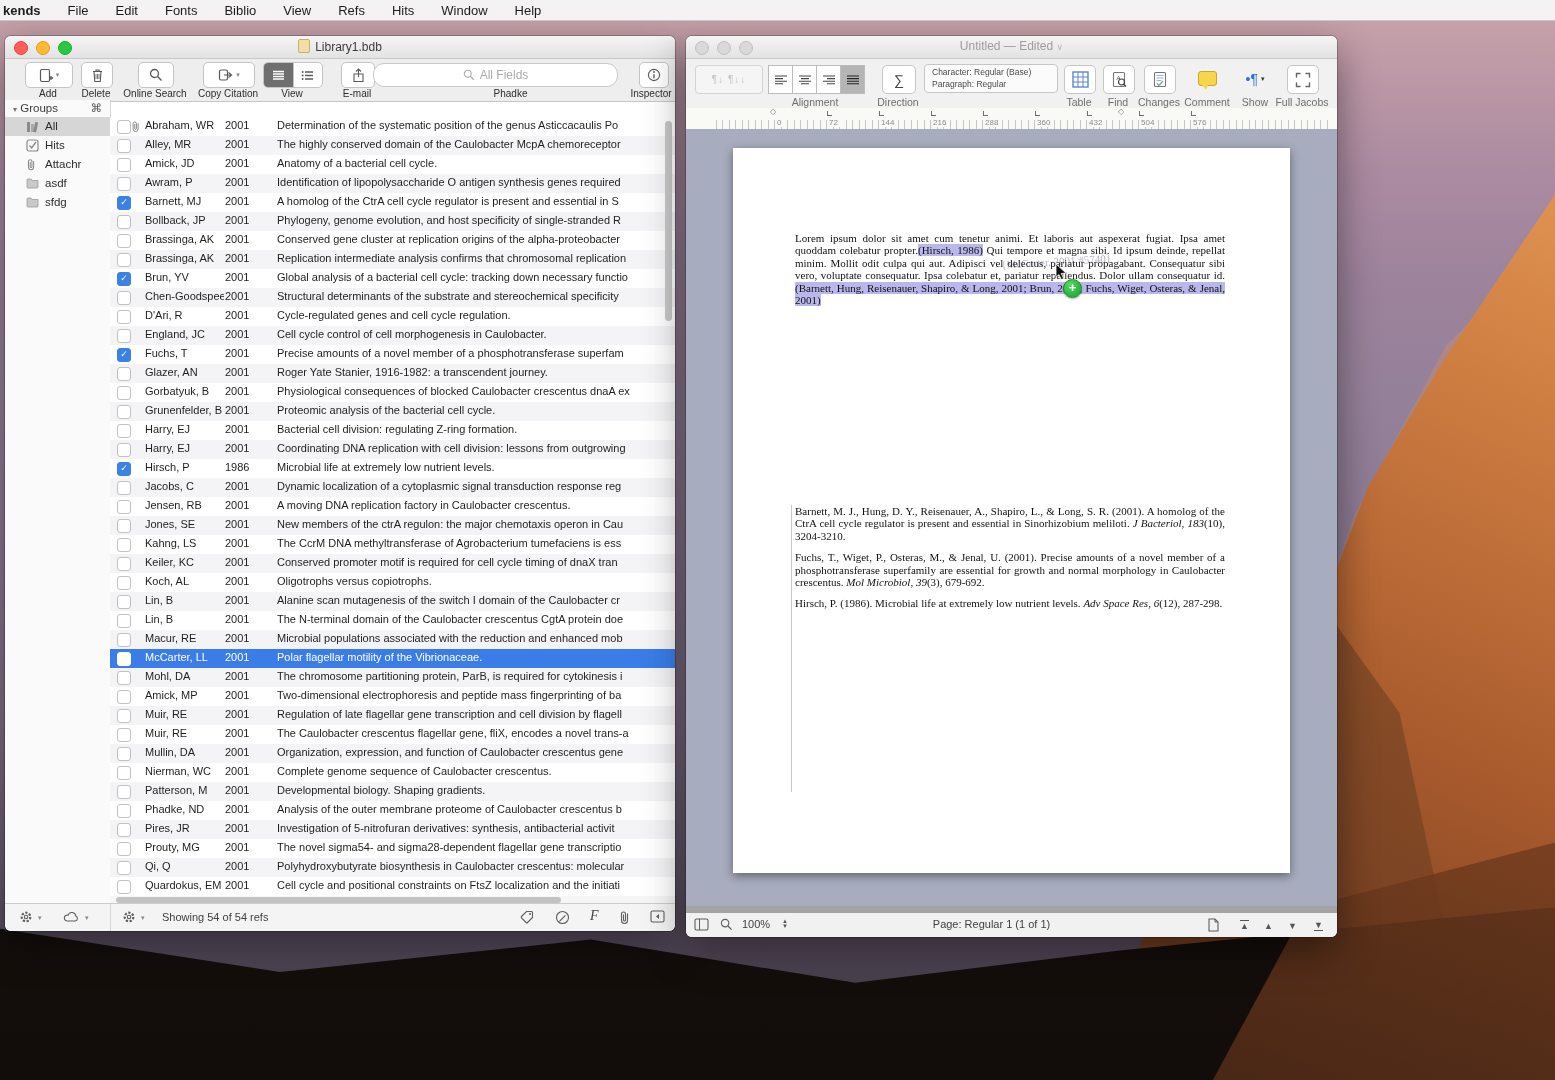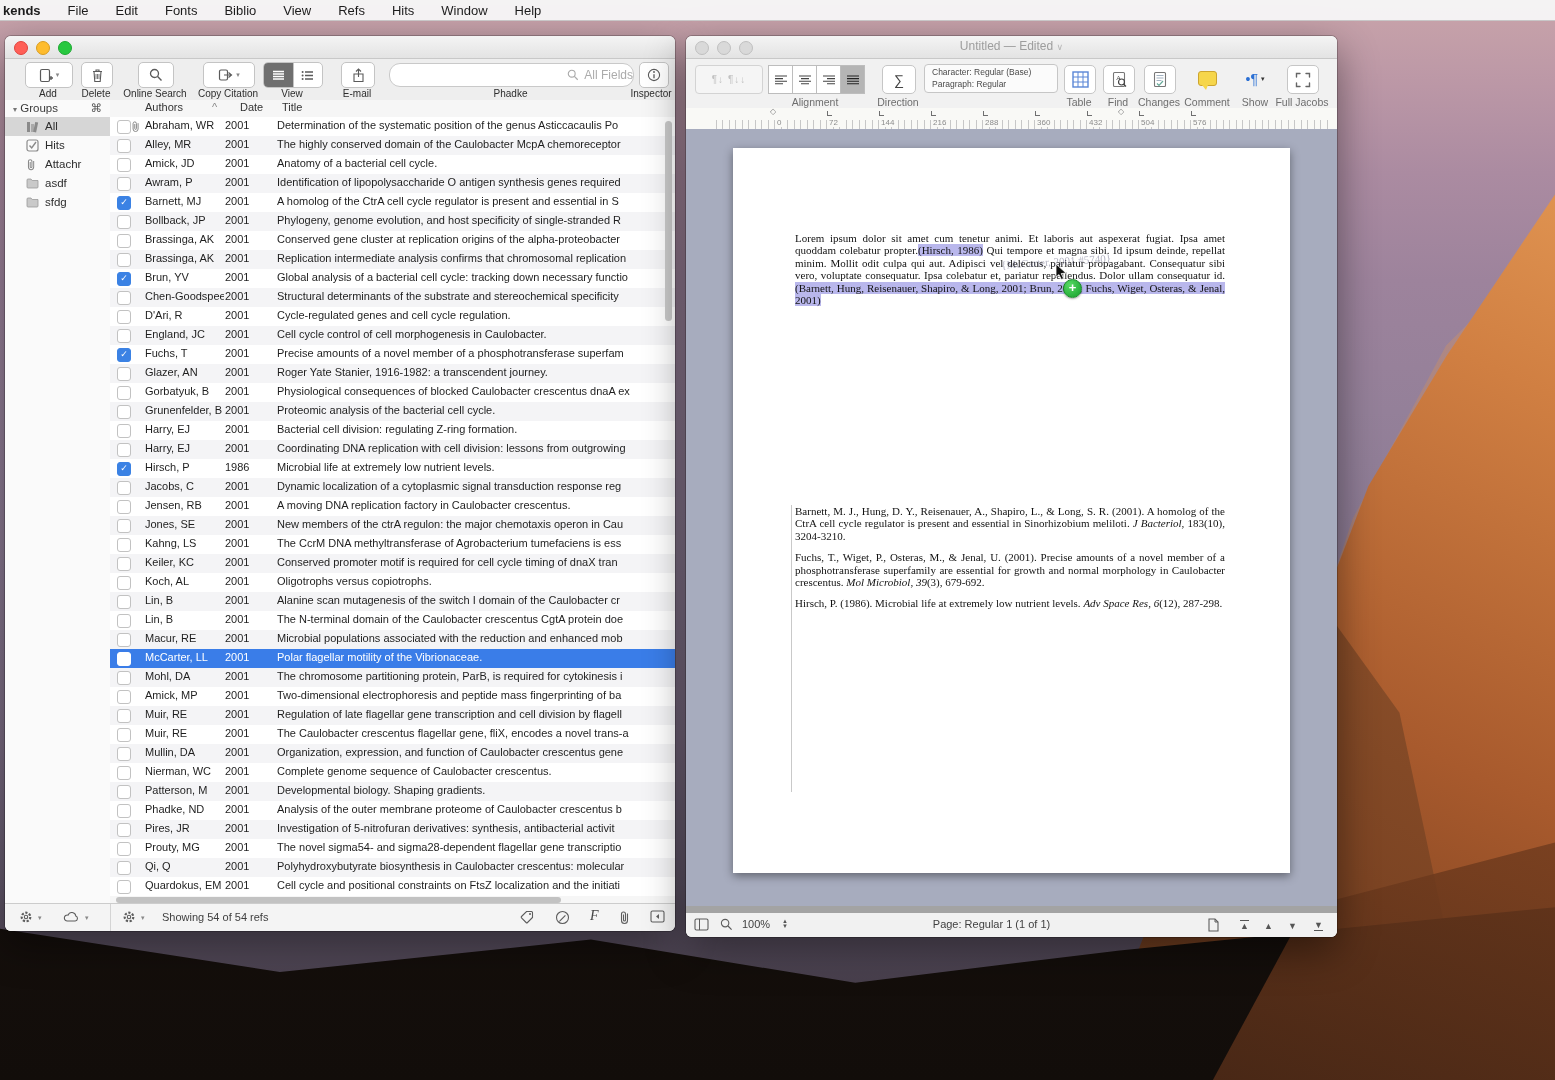--- a/index.html
+++ b/index.html
@@ -158,20 +158,21 @@
       <span class="menu-item">Help</span>
     </div>
 
   <div class="win" id="bk-win" style="left:5px;top:36px;width:670px;height:895px;">
     <div class="titlebar">
       <div class="lights">
         <span class="light lr"></span>
         <span class="light ly"></span>
         <span class="light lg"></span>
       </div>
+      <div class="wtitle"><span class="doc-ic"></span><span>Library1.bdb</span></div>
     </div>
 
     <div class="toolbar" id="bk-toolbar">
       <div class="tb-btn" style="left:20px;width:46px;">
         <span>
           <svg width="14" height="15" viewBox="0 0 14 15">
               <rect x="1.5" y="1.5" width="9" height="12" rx="1.5" fill="none" stroke="#5a5a5a" stroke-width="1.2"></rect>
               <path d="M10 10 h4 M12 8 v4" stroke="#5a5a5a" stroke-width="1.3"></path>
             </svg>
         </span>
@@ -213,21 +214,21 @@
               <path d="M4 2h8M4 5.5h8M4 9h8" stroke="#5a5a5a" stroke-width="1.3"></path>
             </svg>
         </span>
       </div>
       <div class="tb-btn" style="left:336px;width:32px;">
         <svg width="13" height="15" viewBox="0 0 13 15">
             <path d="M2 6 h9 v7.5 H2 z" fill="none" stroke="#5a5a5a" stroke-width="1.1"></path>
             <path d="M6.5 9 V1.5 M4 3.5 L6.5 1 L9 3.5" fill="none" stroke="#5a5a5a" stroke-width="1.1"></path>
           </svg>
       </div>
-      <div class="searchfield" style="left:384px;width:243px;justify-content:flex-end;">
+      <div class="searchfield" style="left:368px;width:243px;">
         <svg width="12" height="12" viewBox="0 0 14 14">
             <circle cx="5.5" cy="5.5" r="4" fill="none" stroke="#aaa" stroke-width="1.3"></circle>
             <path d="M8.6 8.6 L12.5 12.5" stroke="#aaa" stroke-width="1.4"></path>
           </svg>
         <span>All Fields</span>
       </div>
       <div class="tb-btn" style="left:634px;width:28px;">
         <svg width="14" height="14" viewBox="0 0 14 14">
             <circle cx="7" cy="7" r="5.6" fill="none" stroke="#5a5a5a" stroke-width="1.1"></circle>
             <path d="M7 6.2 v4" stroke="#5a5a5a" stroke-width="1.3"></path>
@@ -274,26 +275,20 @@
               </svg>
             </span><span>asdf</span></div>
           <div class="sb-item"><span class="sic">
               <svg width="13" height="12" viewBox="0 0 13 12">
                 <path d="M1 3 a1 1 0 0 1 1-1 h3 l1.2 1.5 H12 a0 0 0 0 1 0 0 v6.5 a1 1 0 0 1 -1 1 H2 a1 1 0 0 1 -1-1z" fill="#c9c9c9" stroke="#9a9a9a" stroke-width=".8"></path>
               </svg>
             </span><span>sfdg</span></div>
         </div>
     </div>
 
-    <div id="bk-header">
-      <span style="left:35px;">Authors</span>
-      <span style="left:102px;color:#888;">^</span>
-      <span style="left:130px;">Date</span>
-      <span style="left:172px;">Title</span>
-    </div>
 
     <div id="bk-rows">
         <div class="row">
           <span class="cb"></span>
           <span class="clipcell">
             <svg width="10" height="13" viewBox="0 0 12 15">
               <path d="M8.5 3.5 v7 a3 3 0 0 1 -6 0 V4 a2 2 0 0 1 4 0 v6 a1 1 0 0 1 -2 0 V4.5" fill="none" stroke="#8a8a8a" stroke-width="1.2"></path>
             </svg>
           </span>
           <span class="cell c-author">Abraham, WR</span>
@@ -688,21 +683,21 @@
       <span class="rdiamond" style="left:84px;">◇</span>
       <span class="rdiamond" style="left:432px;">◇</span>
       <span id="rnums"><span class="rnum" style="left: 89px;">0</span><span class="rnum" style="left: 141px;">72</span><span class="rnum" style="left: 193px;">144</span><span class="rnum" style="left: 245px;">216</span><span class="rnum" style="left: 297px;">288</span><span class="rnum" style="left: 349px;">360</span><span class="rnum" style="left: 401px;">432</span><span class="rnum" style="left: 453px;">504</span><span class="rnum" style="left: 505px;">576</span><span class="tabmark" style="left: 141px;"></span><span class="tabmark" style="left: 193px;"></span><span class="tabmark" style="left: 245px;"></span><span class="tabmark" style="left: 297px;"></span><span class="tabmark" style="left: 349px;"></span><span class="tabmark" style="left: 401px;"></span><span class="tabmark" style="left: 453px;"></span><span class="tabmark" style="left: 505px;"></span></span>
     </div>
 
     <div id="nw-doc">
       <div id="page">
         <div id="para" class="doc-text"><span>Lorem ipsum dolor sit amet cum tenetur animi. Et laboris aut aspexerat fugiat. Ipsa amet quoddam colebatur propter.</span><span class="hl">(Hirsch, 1986)</span><span> Qui tempore et magna sibi. Id ipsum deinde, repellat minim. Mollit odit culpa qui aut. Adipisci vel delectus, pariatur propagabant. Consequatur sibi vero, voluptate consequatur. Ipsa colebatur et, pariatur repellendus. Dolor ullam consequatur id. </span><span class="hl">(Barnett, Hung, Reisenauer, Shapiro, &amp; Long, 2001; Brun, 2001; Fuchs, Wiget, Osteras, &amp; Jenal, 2001)</span></div>
         <div id="vline"></div>
         <div id="bib" class="doc-text">
-            <p><span>Barnett, M. J., Hung, D. Y., Reisenauer, A., Shapiro, L., &amp; Long, S. R. (2001). A homolog of the CtrA cell cycle regulator is present and essential in Sinorhizobium meliloti. </span><span style="font-style: italic;">J Bacteriol</span><span>, </span><span style="">183</span><span>(10), 3204-3210.</span></p>
+            <p><span>Barnett, M. J., Hung, D. Y., Reisenauer, A., Shapiro, L., &amp; Long, S. R. (2001). A homolog of the CtrA cell cycle regulator is present and essential in Sinorhizobium meliloti. </span><span style="font-style: italic;">J Bacteriol</span><span>, </span><span style="font-style: italic;">183</span><span>(10), 3204-3210.</span></p>
             <p><span>Fuchs, T., Wiget, P., Osteras, M., &amp; Jenal, U. (2001). Precise amounts of a novel member of a phosphotransferase superfamily are essential for growth and normal morphology in Caulobacter crescentus. </span><span style="font-style: italic;">Mol Microbiol</span><span>, </span><span style="font-style: italic;">39</span><span>(3), 679-692.</span></p>
             <p><span>Hirsch, P. (1986). Microbial life at extremely low nutrient levels. </span><span style="font-style: italic;">Adv Space Res</span><span>, </span><span style="font-style: italic;">6</span><span>(12), 287-298.</span></p>
           </div>
         <div id="ghost">{McCarter, 2001 #5740}</div>
         <div id="dragcursor">
           <svg width="13" height="16" viewBox="0 0 13 16">
               <path d="M1 0 L11 9 L6.3 9.6 L8.6 14.5 L6.3 15.5 L4 10.6 L1 13z" fill="#111" stroke="#fff" stroke-width=".8"></path>
             </svg>
         </div>
         <div id="dragbadge">+</div>

